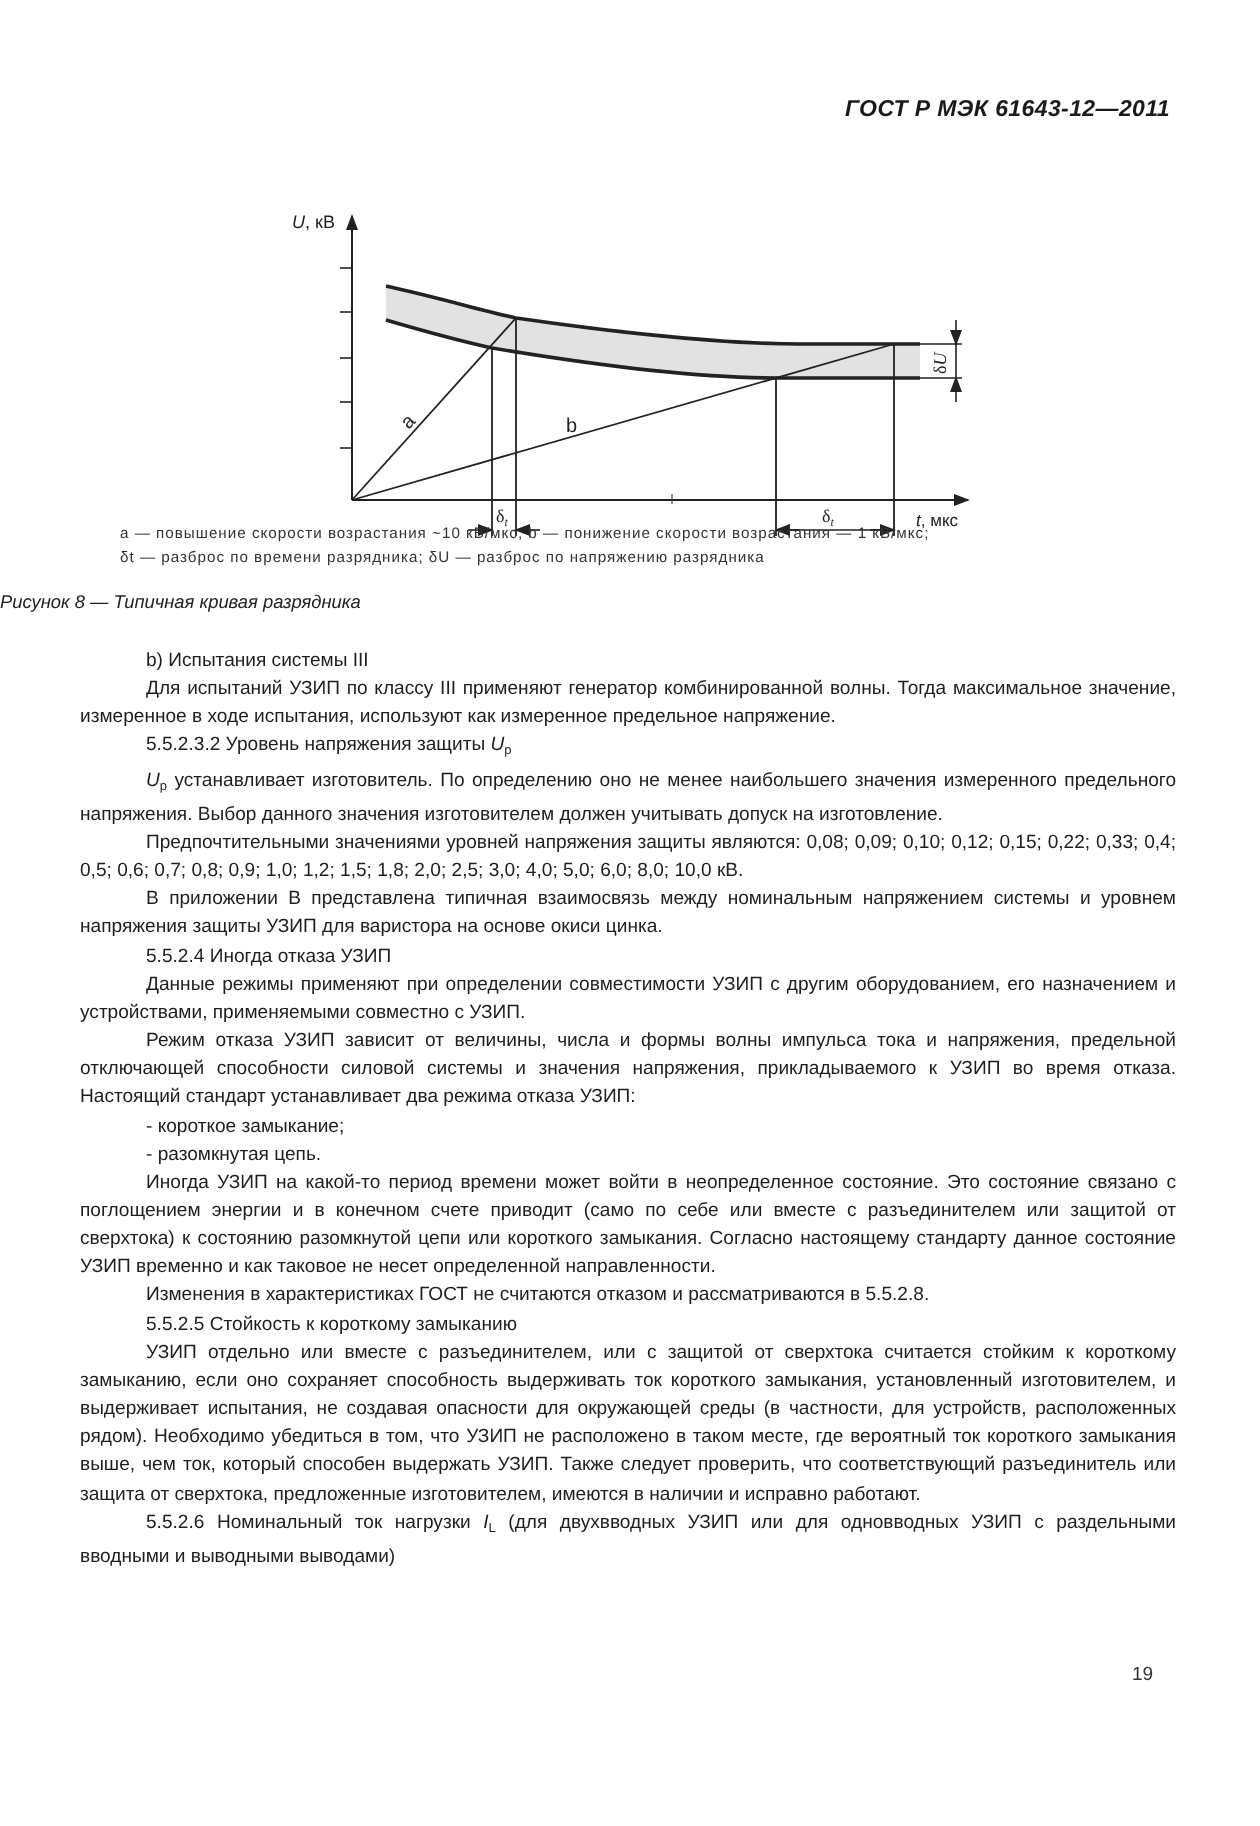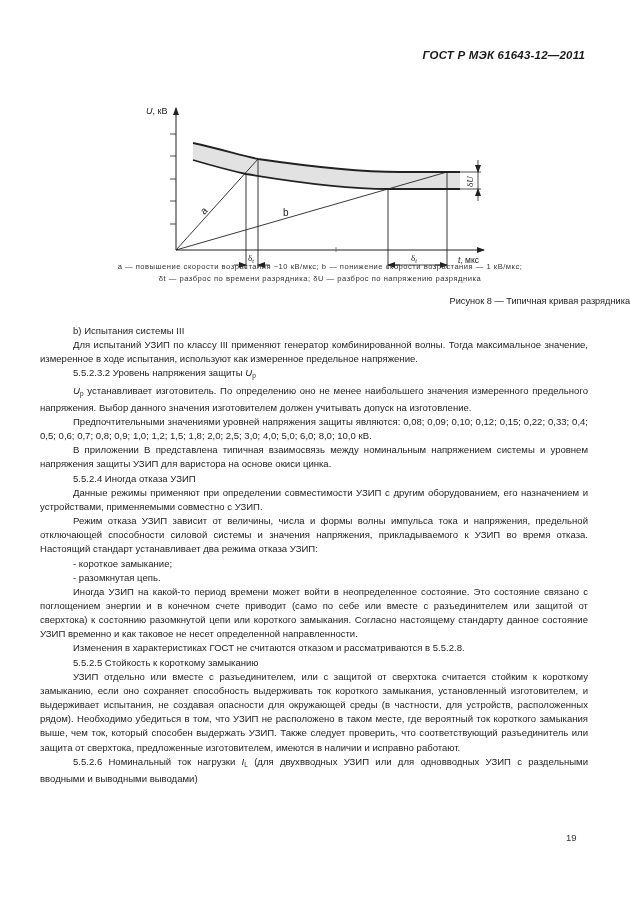--- a/index.html
+++ b/index.html
@@ -1,22 +1,22 @@
 <!DOCTYPE html>
 <html><head>
 <meta charset="utf-8">
 <style>
   html, body { margin: 0; padding: 0; background: #ffffff; }
   body { width: 630px; height: 913px; position: relative; overflow: hidden;
          font-family: "Liberation Sans", sans-serif; color: #1a1a1a; }
   .header { position: absolute; top: 49px; right: 45px; font-size: 11.5px; font-weight: bold; letter-spacing: 0.2px; font-style: italic; }
   .figure { position: absolute; left: 0; top: 78px; width: 550px; height: 180px; margin-top: 22px; }
-  .fig-legend { position: absolute; left: 60px; width: 520px; top: 261px; text-align: center;
+  .fig-legend { position: absolute; left: 60px; width: 520px; top: 261px; 
                 font-size: 7.6px; line-height: 12px; color: #333; letter-spacing: 0.5px; }
-  .fig-caption { position: absolute; left: 0; width: 630px; top: 296px; text-align: right; font-size: 9.2px; color: #222; }
+  .fig-caption { position: absolute; left: 0; width: 630px; top: 296px; text-align: left; font-size: 9.2px; color: #222; font-style: italic; }
   .body-text { position: absolute; left: 40px; width: 548px; top: 324px; font-size: 9.55px; line-height: 14.15px; color: #1e1e1e; }
   .body-text p { margin: 0; text-align: justify; text-align-last: left; }
   .body-text p.ind { text-indent: 33px; }
   .page-num { position: absolute; top: 832px; left: 566px; font-size: 9.5px; color: #333; }
   i { font-style: italic; }
   sub { font-size: 6.5px; vertical-align: -2px; }
 </style>
 </head>
 <body>
 

